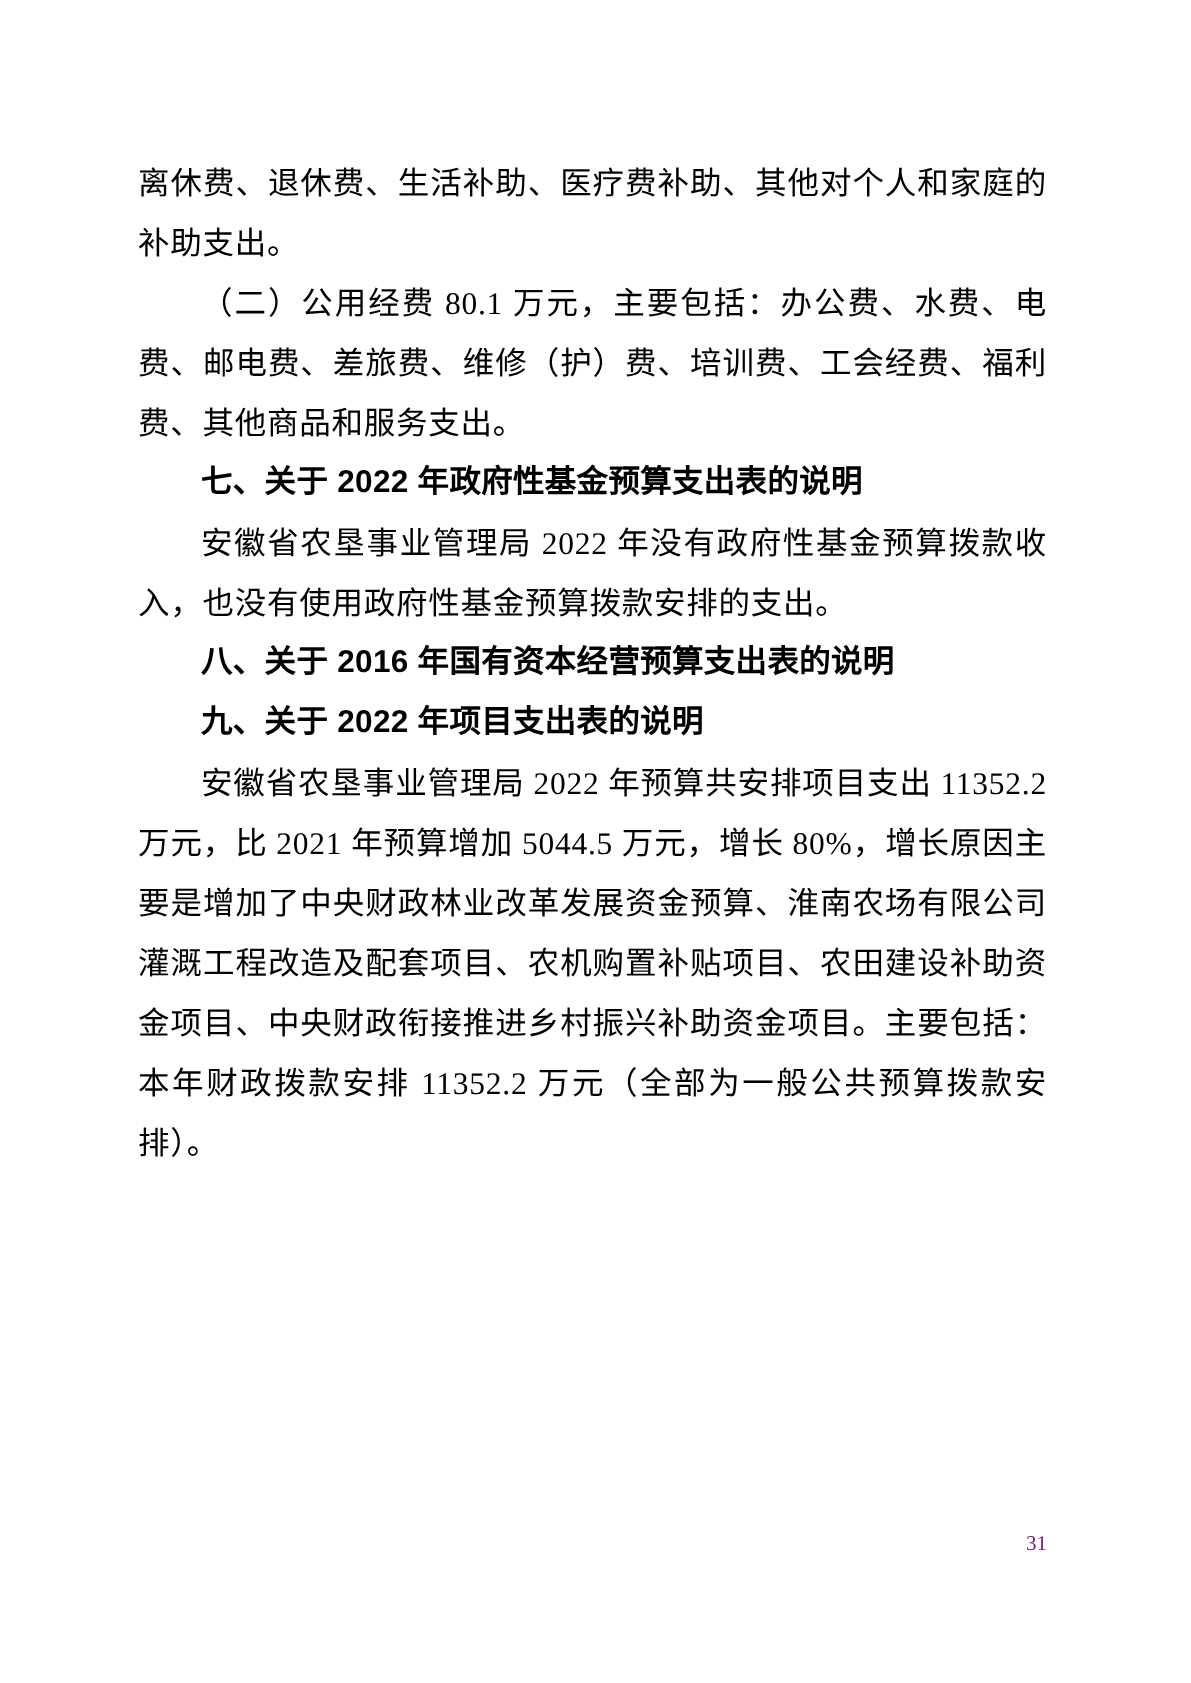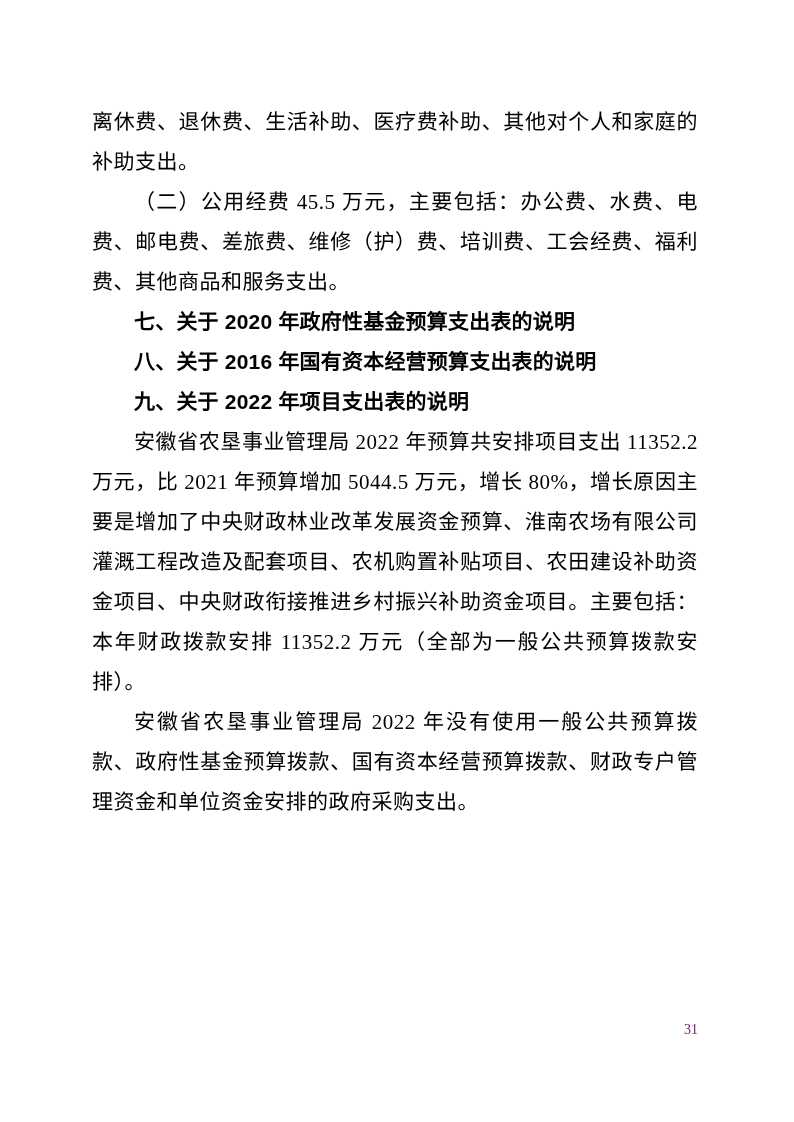--- a/index.html
+++ b/index.html
@@ -50,21 +50,21 @@
     font-family: "Liberation Serif", "DejaVu Serif", serif;
     color: #701a75;
   }
 </style>
 </head>
 <body>
 
 <div class="page">
   <div class="content">
     <p class="continuation">离休费、退休费、生活补助、医疗费补助、其他对个人和家庭的补助支出。</p>
-    <p class="body">（二）公用经费 45.5 万元，主要包括：办公费、水费、电费、邮电费、差旅费、维修（护）费、培训费、工会经费、福利费、其他商品和服务支出。</p>
-    <p class="heading">七、关于 2020 年政府性基金预算支出表的说明</p>
+    <p class="body">（二）公用经费 80.1 万元，主要包括：办公费、水费、电费、邮电费、差旅费、维修（护）费、培训费、工会经费、福利费、其他商品和服务支出。</p>
+    <p class="heading">七、关于 2022 年政府性基金预算支出表的说明</p>
+    <p class="body">安徽省农垦事业管理局 2022 年没有政府性基金预算拨款收入，也没有使用政府性基金预算拨款安排的支出。</p>
     <p class="heading">八、关于 2016 年国有资本经营预算支出表的说明</p>
     <p class="heading">九、关于 2022 年项目支出表的说明</p>
     <p class="body">安徽省农垦事业管理局 2022 年预算共安排项目支出 11352.2 万元，比 2021 年预算增加 5044.5 万元，增长 80%，增长原因主要是增加了中央财政林业改革发展资金预算、淮南农场有限公司灌溉工程改造及配套项目、农机购置补贴项目、农田建设补助资金项目、中央财政衔接推进乡村振兴补助资金项目。主要包括：本年财政拨款安排 11352.2 万元（全部为一般公共预算拨款安排）。</p>
-    <p class="body">安徽省农垦事业管理局 2022 年没有使用一般公共预算拨款、政府性基金预算拨款、国有资本经营预算拨款、财政专户管理资金和单位资金安排的政府采购支出。</p>
   </div>
   <div class="page-number">31</div>
 </div>
 
 </body></html>

